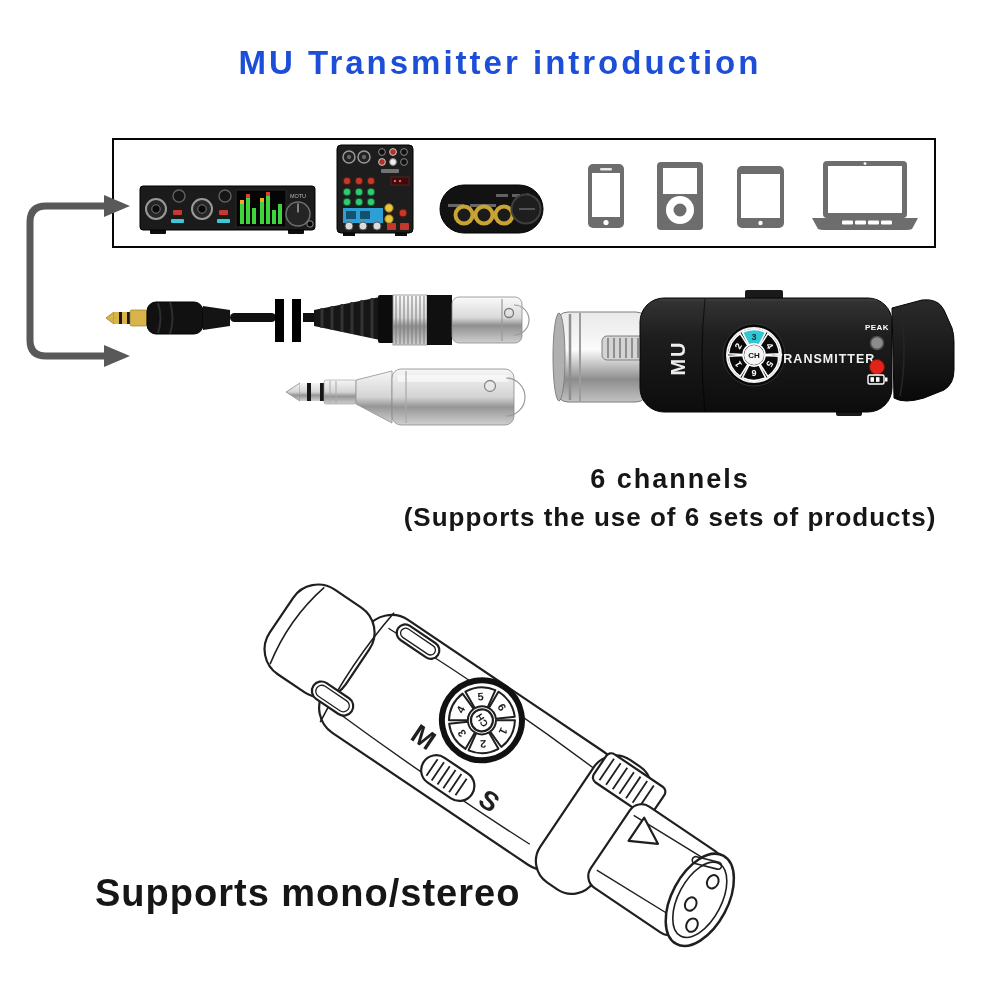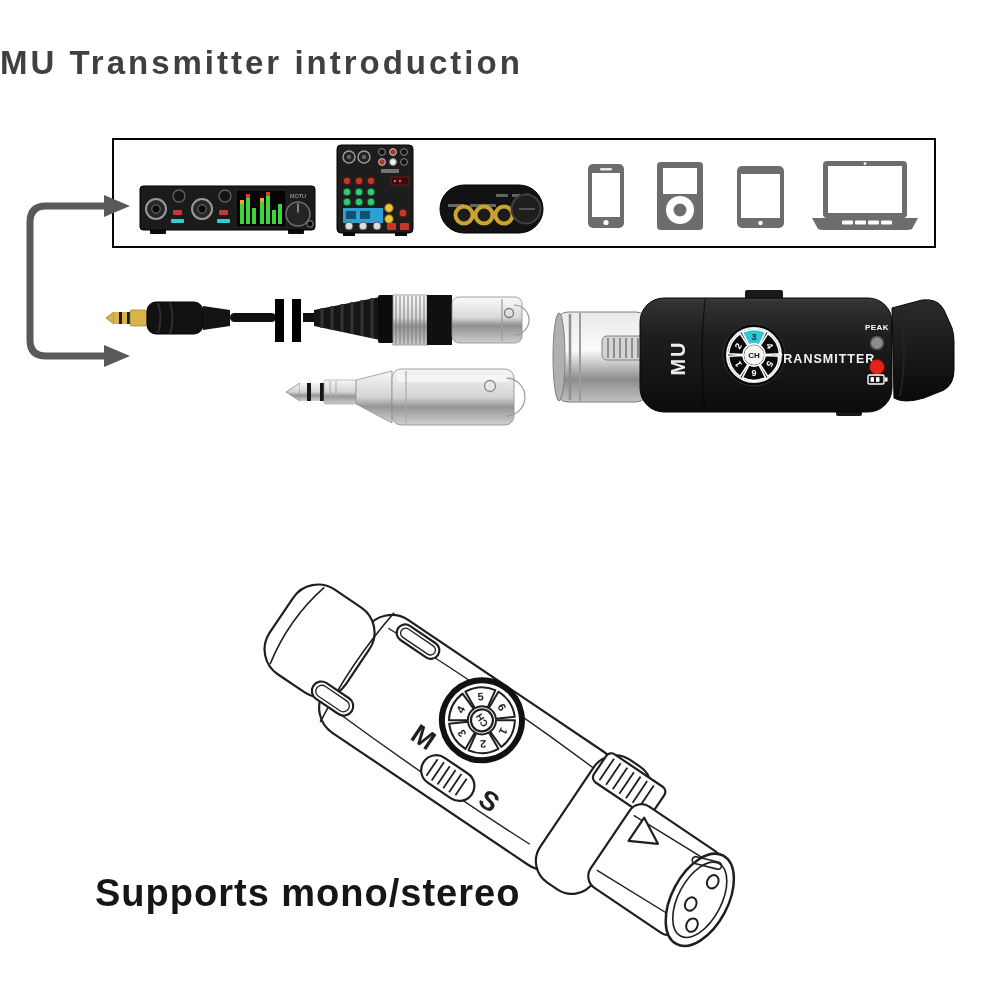--- a/index.html
+++ b/index.html
@@ -1,20 +1,20 @@
 <!DOCTYPE html>
 <html><head>
 <meta charset="utf-8">
 <style>
   html,body{margin:0;padding:0;background:#fff;}
   #canvas{position:relative;width:1000px;height:1000px;background:#fff;overflow:hidden;
           font-family:"Liberation Sans", sans-serif;color:#1a1a1a;}
   .abs{position:absolute;}
-  #title{top:44px;left:0;width:1000px;text-align:left;font-size:33px;font-weight:800;
-         letter-spacing:3px;color:#404040;}
+  #title{top:44px;left:0;width:1000px;text-align:center;font-size:33px;font-weight:800;
+         letter-spacing:3px;color:#1d4ed8;}
   #devices-box{left:112px;top:138px;width:820px;height:106px;border:2px solid #050505;background:#fff;}
   #caption-channels{left:340px;top:464px;width:660px;text-align:center;font-weight:800;color:#161616;}
   #caption-channels .l1{font-size:27px;letter-spacing:2px;}
   #caption-channels .l2{font-size:26px;letter-spacing:1px;margin-top:7px;}
   #caption-mono{left:95px;top:872px;font-size:38px;font-weight:800;letter-spacing:1px;color:#161616;}
   svg text{font-family:"Liberation Sans", sans-serif;}
 </style>
 </head>
 <body>
 
@@ -292,20 +292,22 @@
       <rect x="322.5" y="91.2" width="3.5" height="4.6" fill="#fff"></rect>
       <rect x="328" y="91.2" width="3.5" height="4.6" fill="#fff"></rect>
     </g>
     <g>
       <path d="M344,22 L374,14 Q390,12 396,24 L404,42 Q406,48 406,56 L406,84 Q406,98 396,104 L376,112 Q356,118 346,112 Z" fill="url(#capG)" stroke="#050505"></path>
       <path d="M352,20 Q360,68 352,110" stroke="#262626" stroke-width="1.5" fill="none"></path>
     </g>
   </svg>
 
   <div class="abs" id="caption-channels">
+    <div class="l1">6 channels</div>
+    <div class="l2">(Supports the use of 6 sets of products)</div>
   </div>
 
   <svg class="abs" style="left:235px;top:548px" width="600" height="420" viewBox="0 0 600 420">
     <g transform="translate(85,10) rotate(34)" fill="#fff" stroke="#1f1f1f" stroke-width="2.2" stroke-linejoin="round">
 
       <rect x="78" y="2" width="296" height="136" rx="30"></rect>
 
       <rect x="0" y="18" width="92" height="102" rx="30"></rect>
       <path d="M20,22 Q8,68 18,116" fill="none" stroke-width="1.6"></path>
       <path d="M92,4 Q84,70 92,136" fill="none" stroke-width="1.6"></path>

